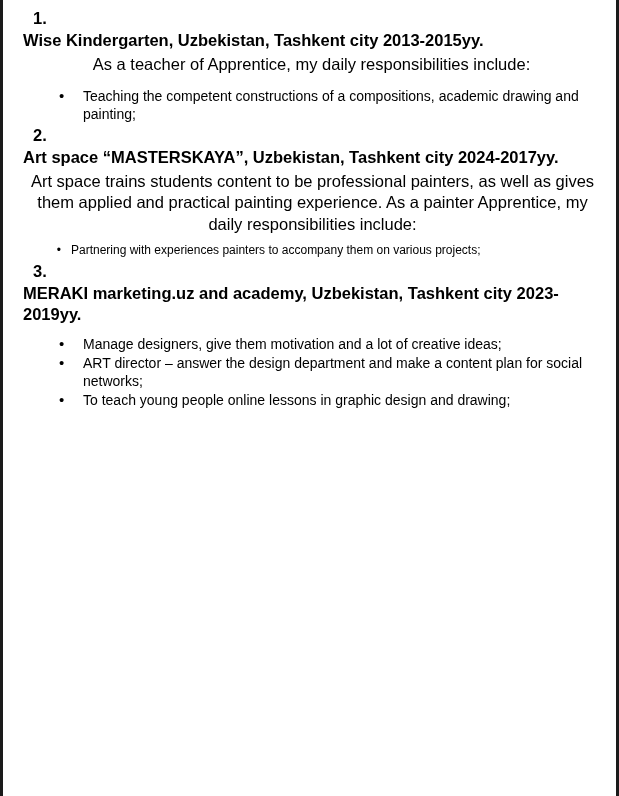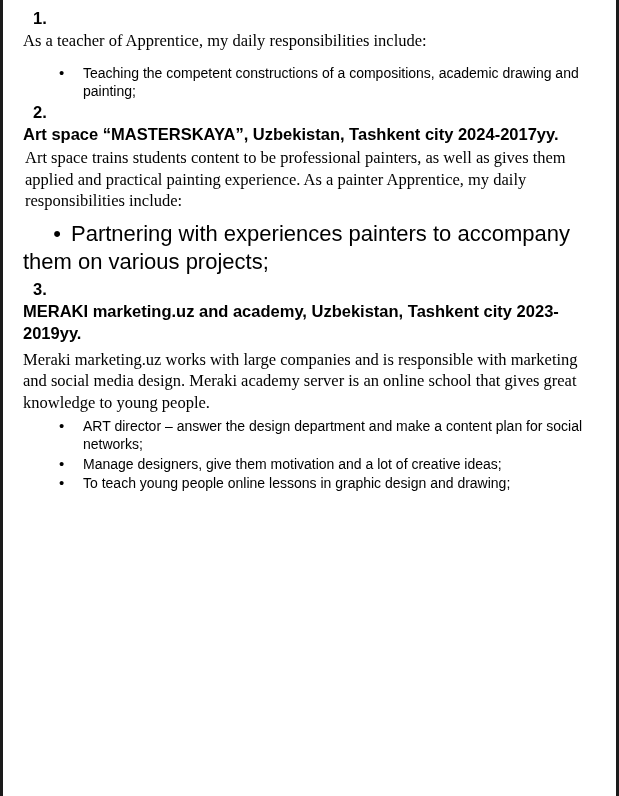--- a/index.html
+++ b/index.html
@@ -36,22 +36,21 @@
   .heading {
     font-weight: bold;
     font-size: 16.5px;
     line-height: 1.30;
     margin: 0 0 2px 0;
   }
   .para {
     font-size: 16.5px;
     line-height: 1.30;
     margin: 0 0 2px 0;
-    text-align: left;
-    font-family: Liberation Serif, serif;
+    text-align: center;
   }
   .para.indent1 {
     margin-left: 2px;
   }
   ul.bullets {
     margin: 4px 0 2px 0;
     padding-left: 48px;
     list-style: none;
   }
   ul.bullets li {
@@ -63,21 +62,21 @@
   }
   ul.bullets li::before {
     content: "\2022";
     position: absolute;
     left: -12px;
     top: -1px;
     font-size: 15px;
   }
   
   .bullet-wide {
-    font-size: 22px;
+    font-size: 12px;
     line-height: 1.30;
     margin: 8px 0 2px 0;
     position: relative;
     padding-left: 0;
   }
   .bullet-wide .b-mark {
     display: inline-block;
     width: 48px;
     text-align: right;
     padding-right: 10px;
@@ -87,42 +86,42 @@
   .spacer-xs { height: 3px; }
 </style>
 </head>
 <body>
 
 <div class="page">
   <div class="content">
 
     <div>
       <div class="num">1.</div>
+      <div class="heading">Wise Kindergarten, Uzbekistan, Tashkent city 2013-2015yy.</div>
       <div class="para">As a teacher of Apprentice, my daily responsibilities include:</div>
       <div class="spacer-sm"></div>
       <ul class="bullets">
         <li>Teaching the competent constructions of a compositions, academic drawing and painting;</li>
       </ul>
     </div>
 
     <div>
       <div class="num">2.</div>
       <div class="heading">Art space “MASTERSKAYA”, Uzbekistan, Tashkent city 2024-2017yy.</div>
       <div class="para indent1">Art space trains students content to be professional painters, as well as gives them applied and practical painting experience. As a painter Apprentice, my daily responsibilities include:</div>
       <div class="bullet-wide">
         <span class="b-mark">•</span><span>Partnering with experiences painters to accompany them on various projects;</span>
       </div>
     </div>
 
     <div>
       <div class="num">3.</div>
       <div class="heading">MERAKI marketing.uz and academy, Uzbekistan, Tashkent city 2023-2019yy.</div>
       <div class="spacer-xs"></div>
-      <div class="para">Meraki marketing.uz works with large companies and is responsible with marketing and social media design. Meraki academy server is an online school that gives great knowledge to young people.</div>
       <ul class="bullets">
+        <li>Manage designers, give them motivation and a lot of creative ideas;</li>
         <li>ART director – answer the design department and make a content plan for social networks;</li>
-        <li>Manage designers, give them motivation and a lot of creative ideas;</li>
         <li>To teach young people online lessons in graphic design and drawing;</li>
       </ul>
     </div>
 
   </div>
 </div>
 
 </body></html>

